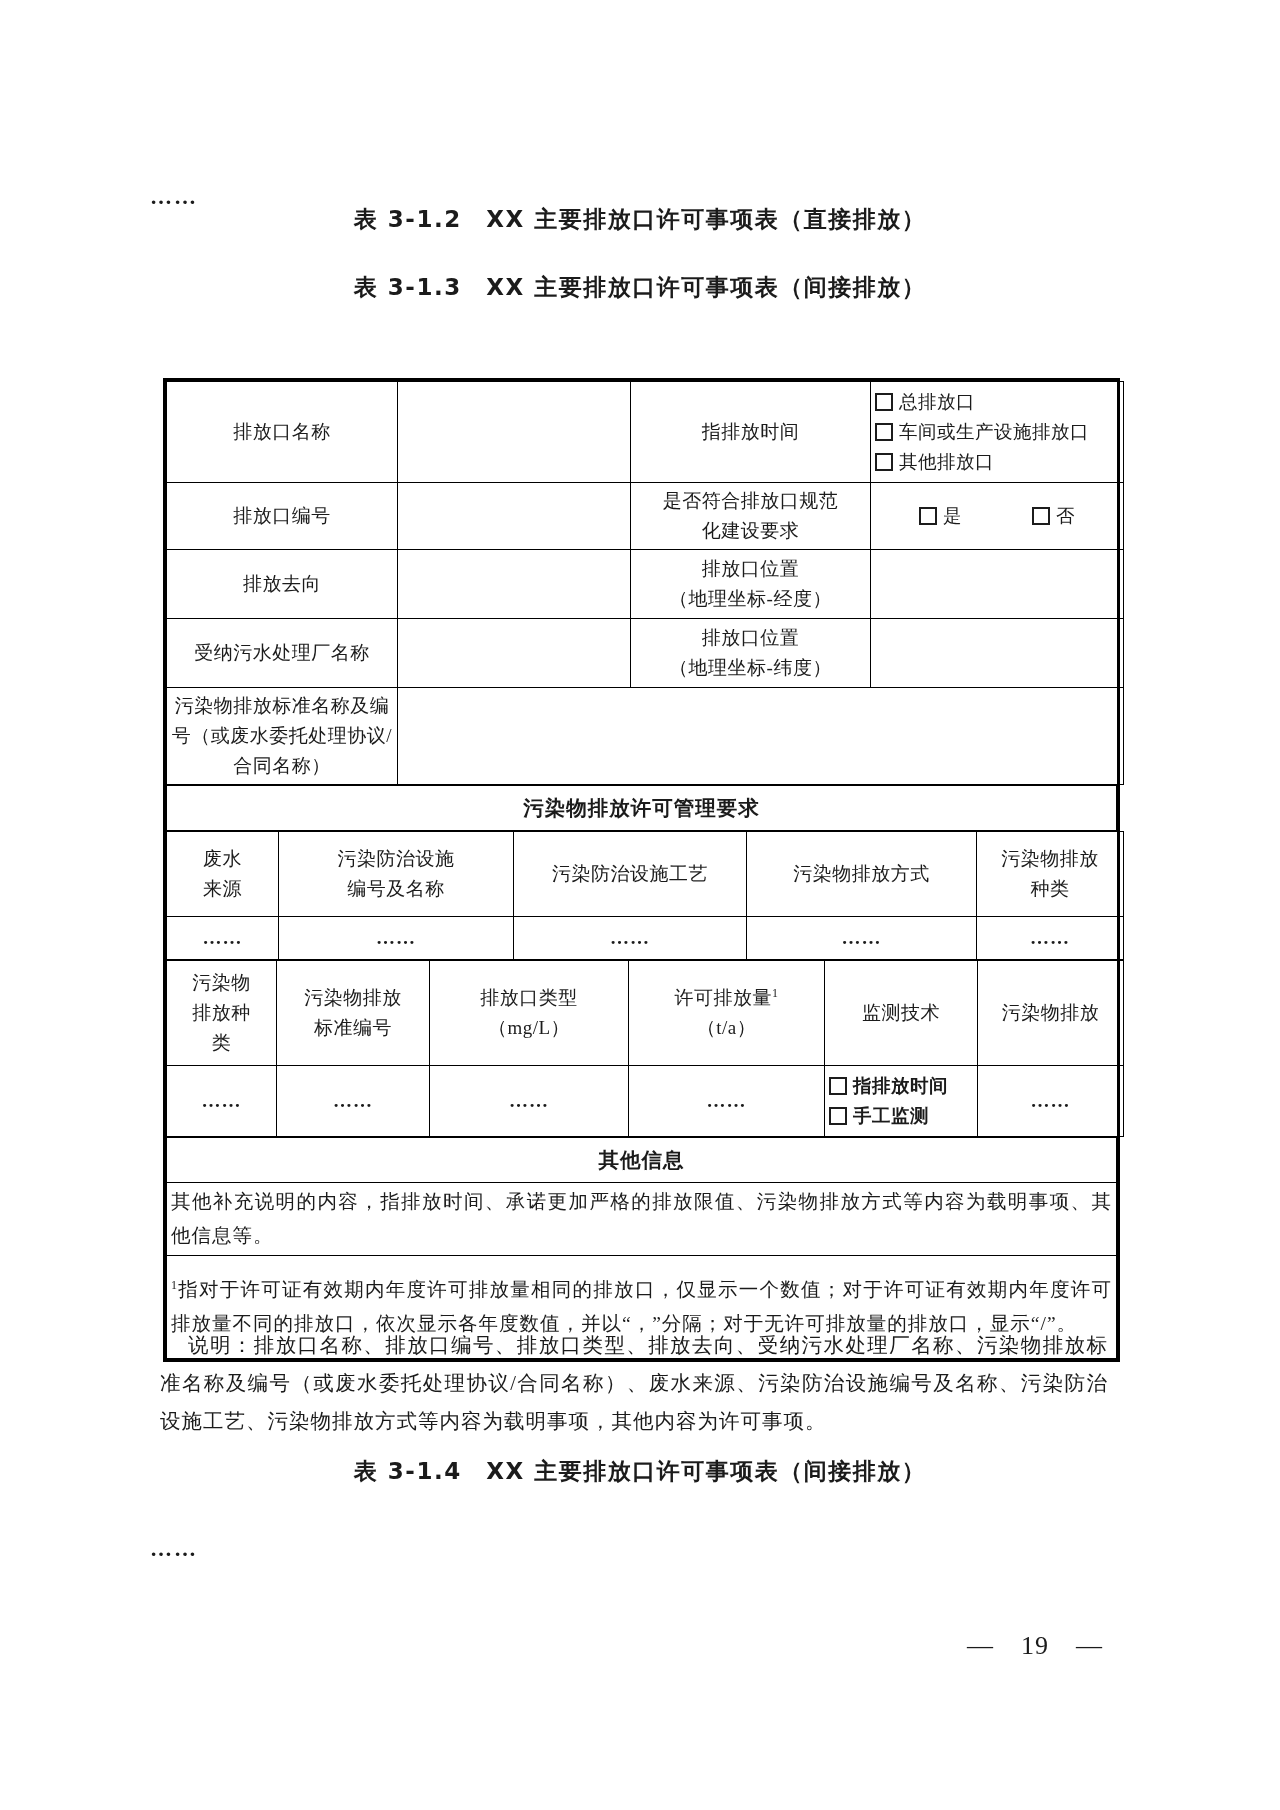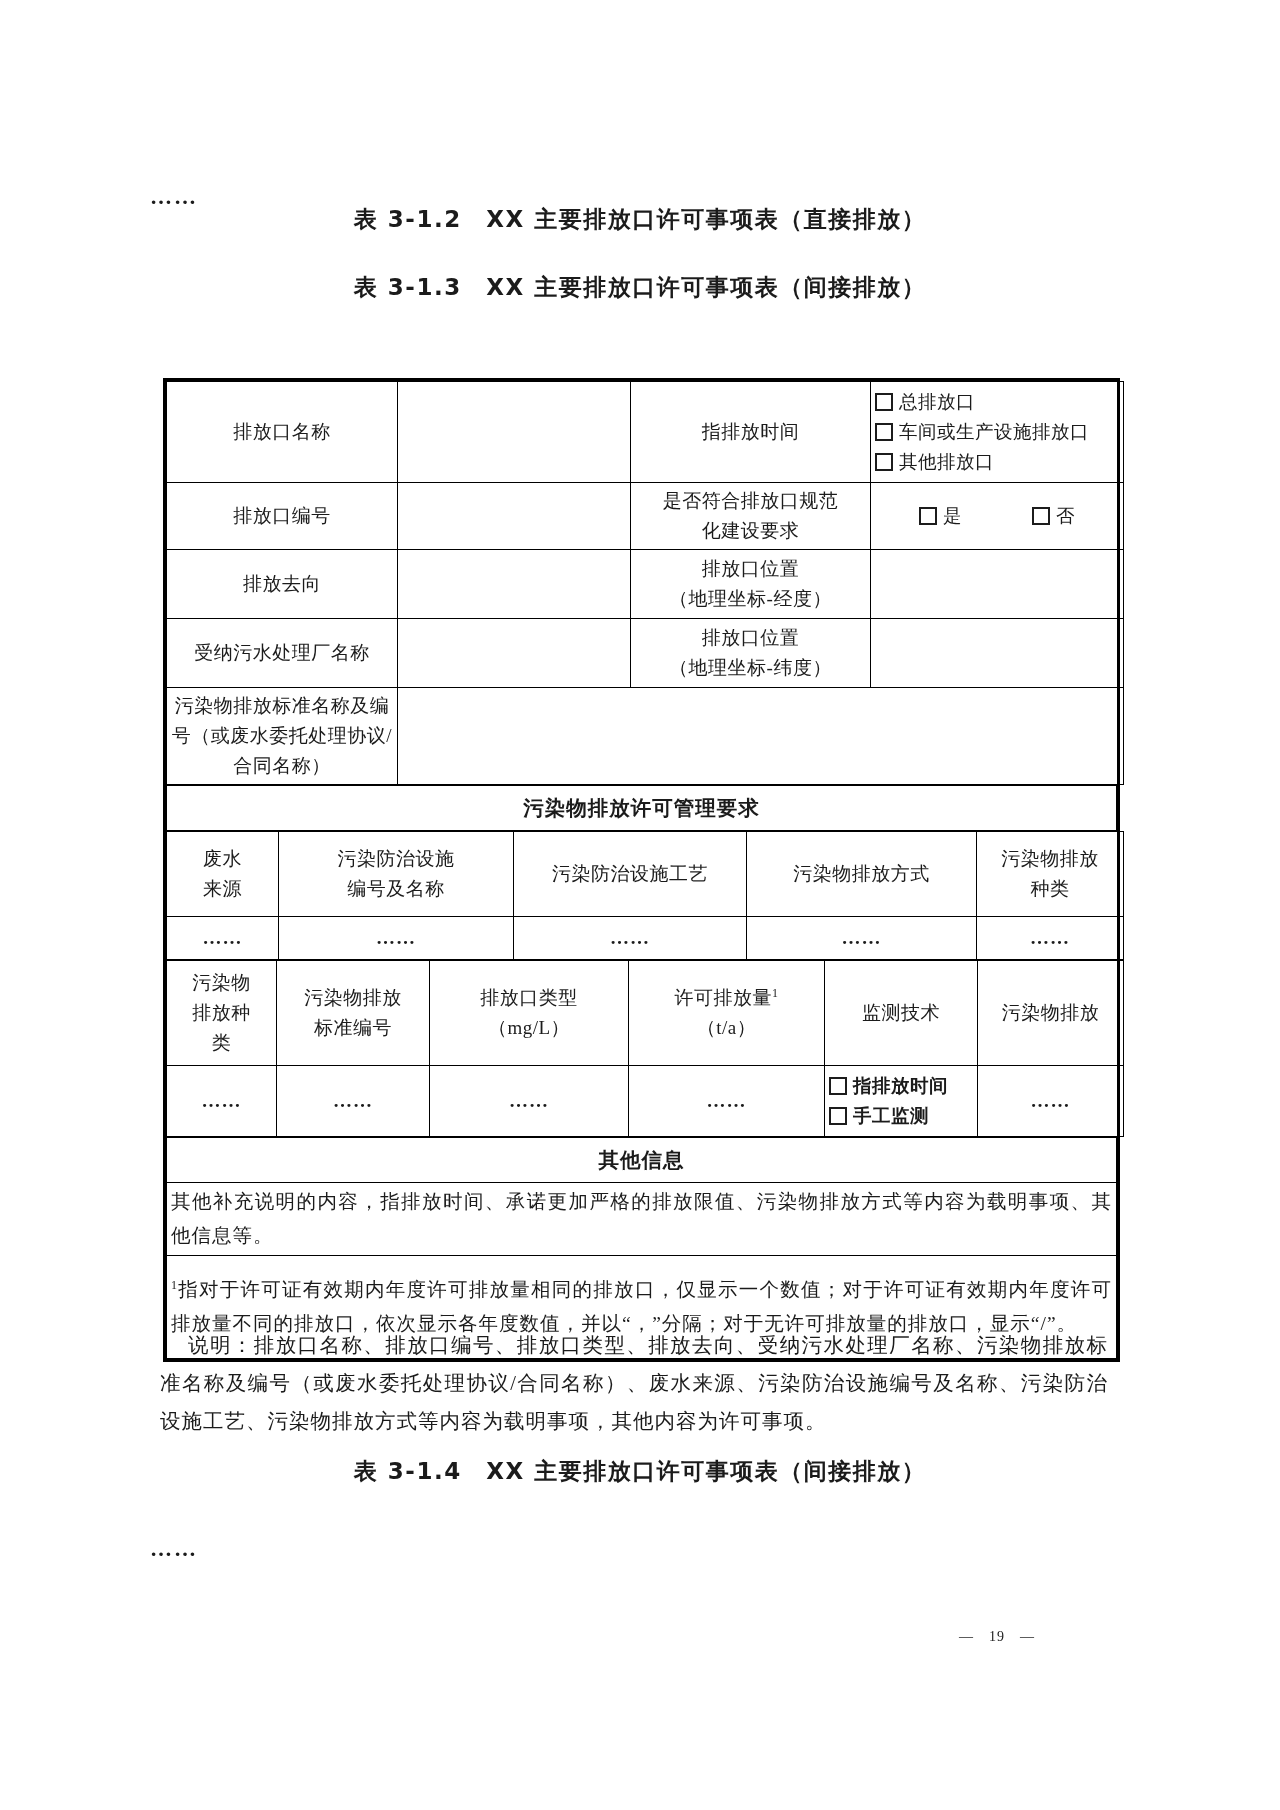--- a/index.html
+++ b/index.html
@@ -80,22 +80,22 @@
     font-size:19.5px;line-height:34px;letter-spacing:1px;
   }
   td sup{font-size:12px;line-height:0;}
 
   .note{
     position:absolute;left:160px;top:1326px;width:948px;
     font-size:20.5px;line-height:38px;letter-spacing:1px;
     text-align:justify;text-justify:inter-ideograph;text-indent:28px;
   }
   .pageno{
-    position:absolute;left:892px;top:1628px;width:210px;
-    text-align:center;font-size:14px;letter-spacing:1px;
+    position:absolute;left:930px;top:1628px;width:210px;
+    text-align:center;font-size:26px;letter-spacing:1px;
   }
 </style>
 </head>
 <body>
 
 <div class="page">
 
   <div class="title title-1">表 3-1.2　XX 主要排放口许可事项表（直接排放）</div>
   <div class="ellipsis ellipsis-1">……</div>
 

